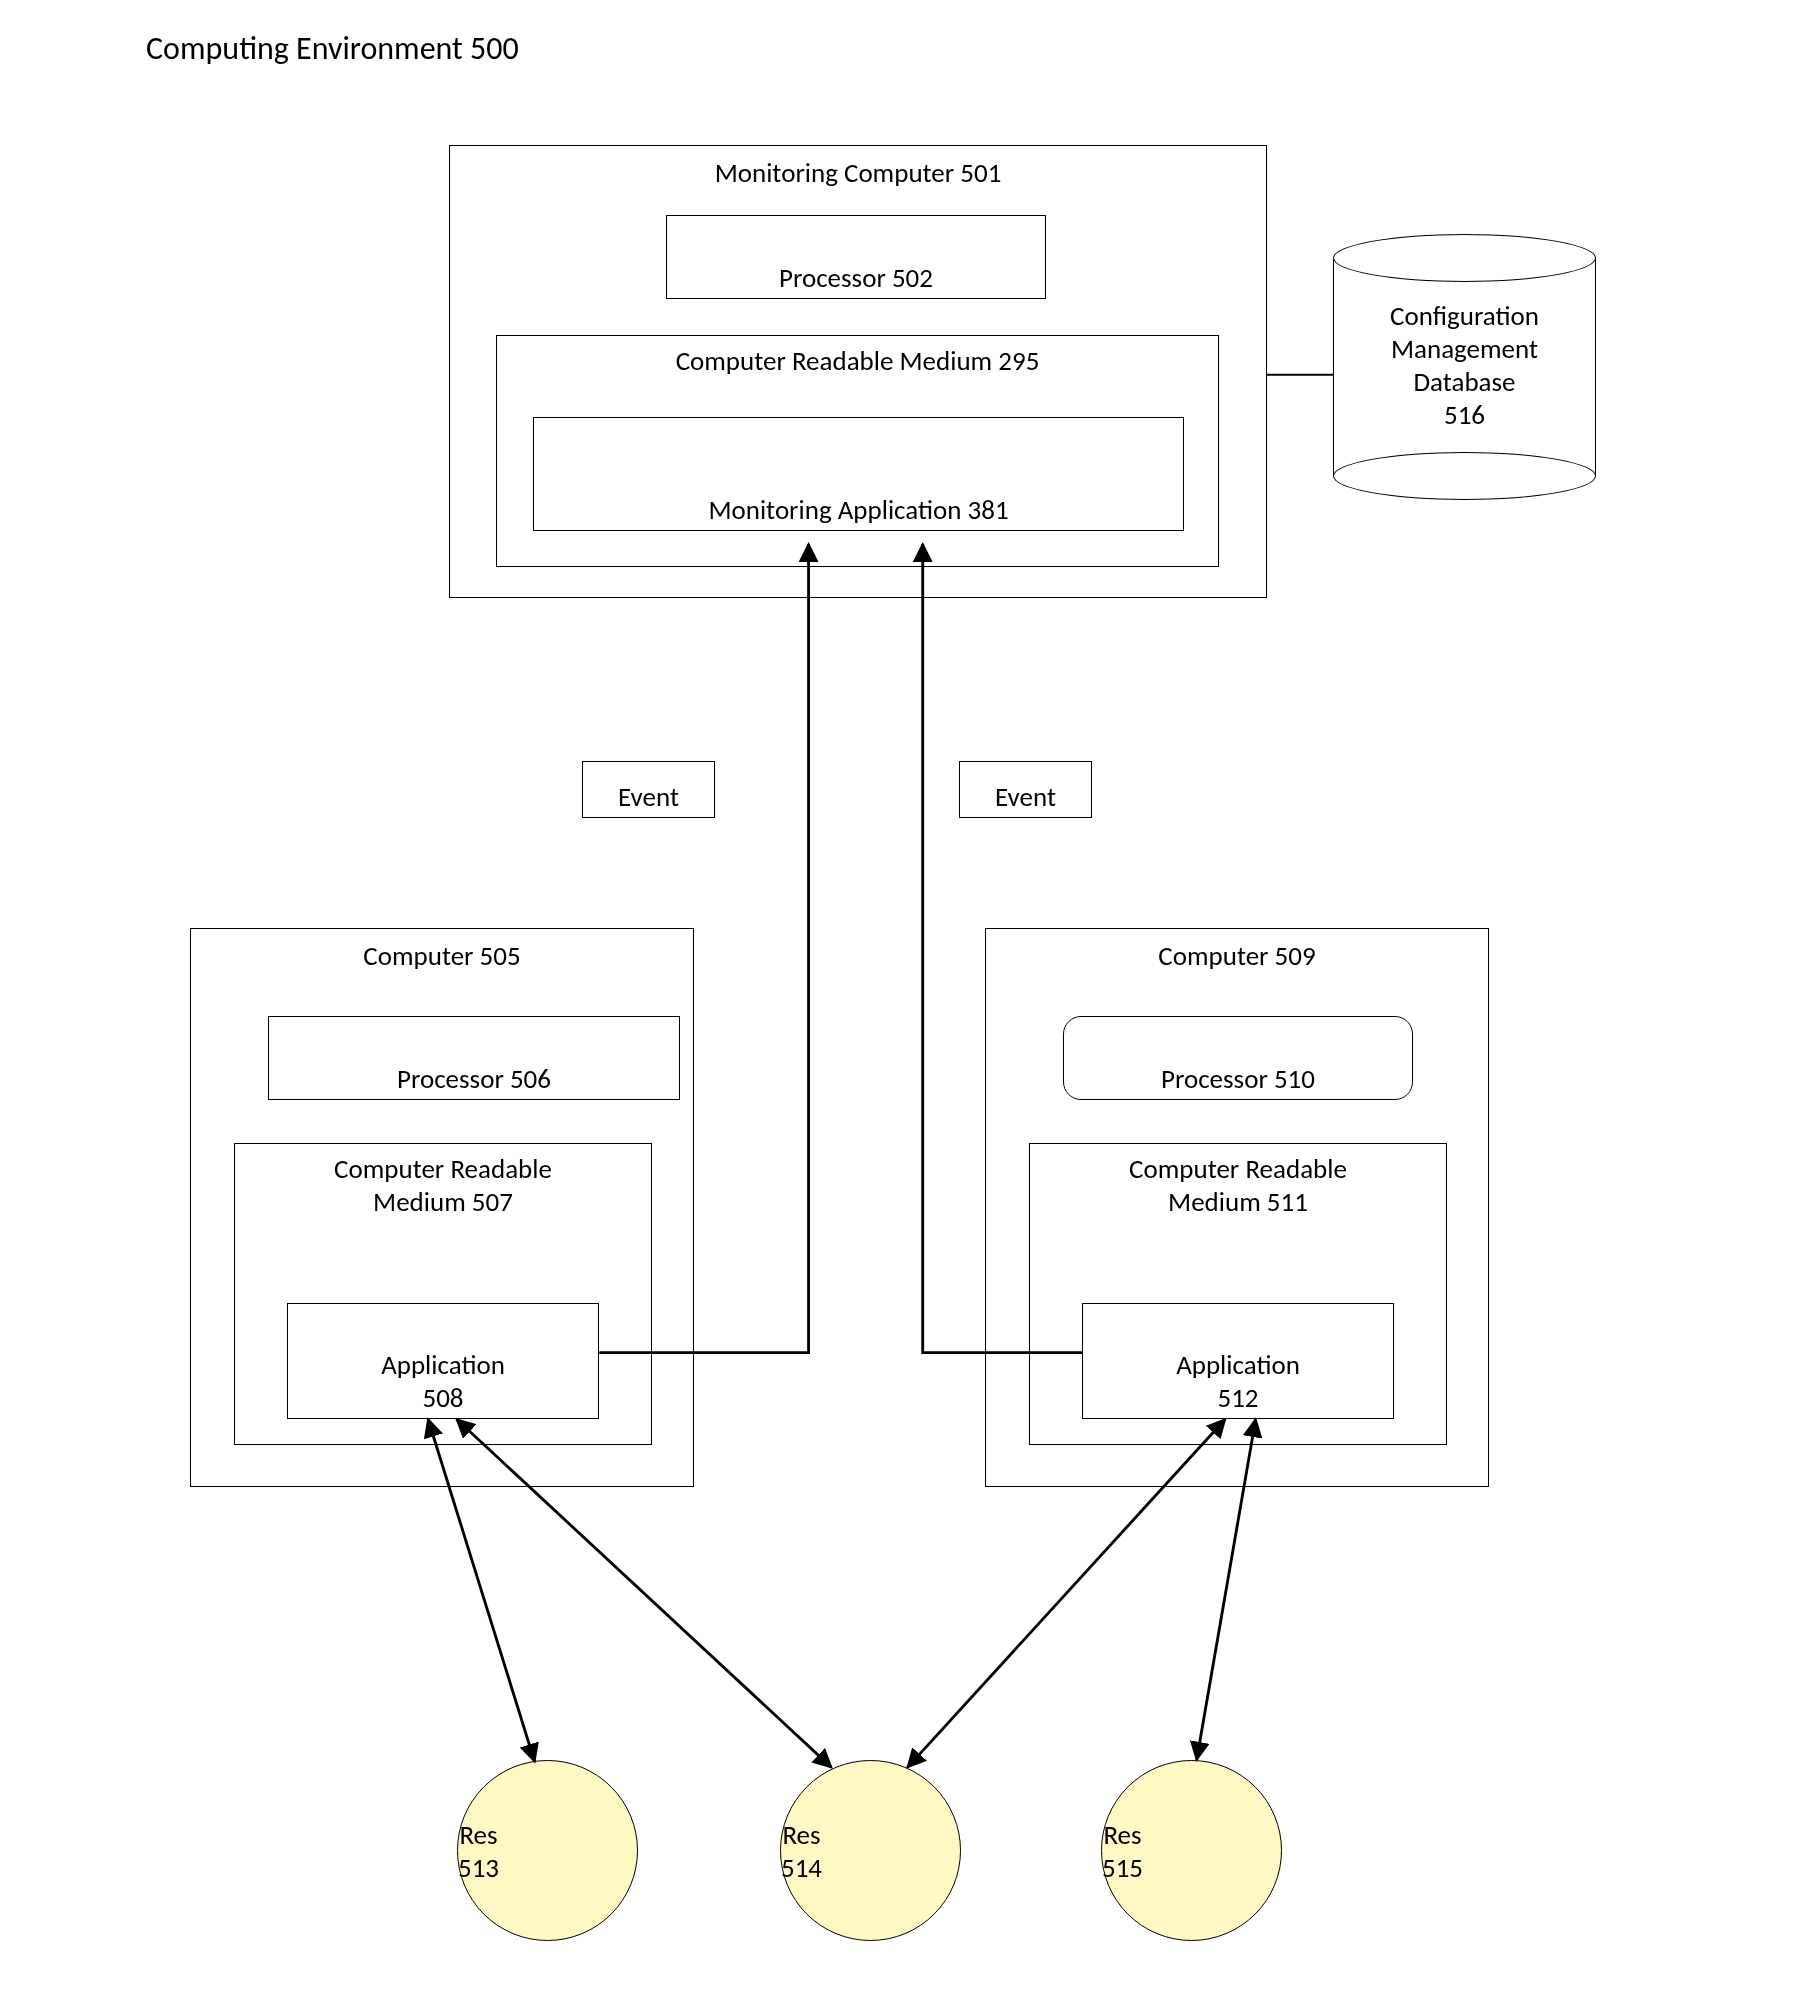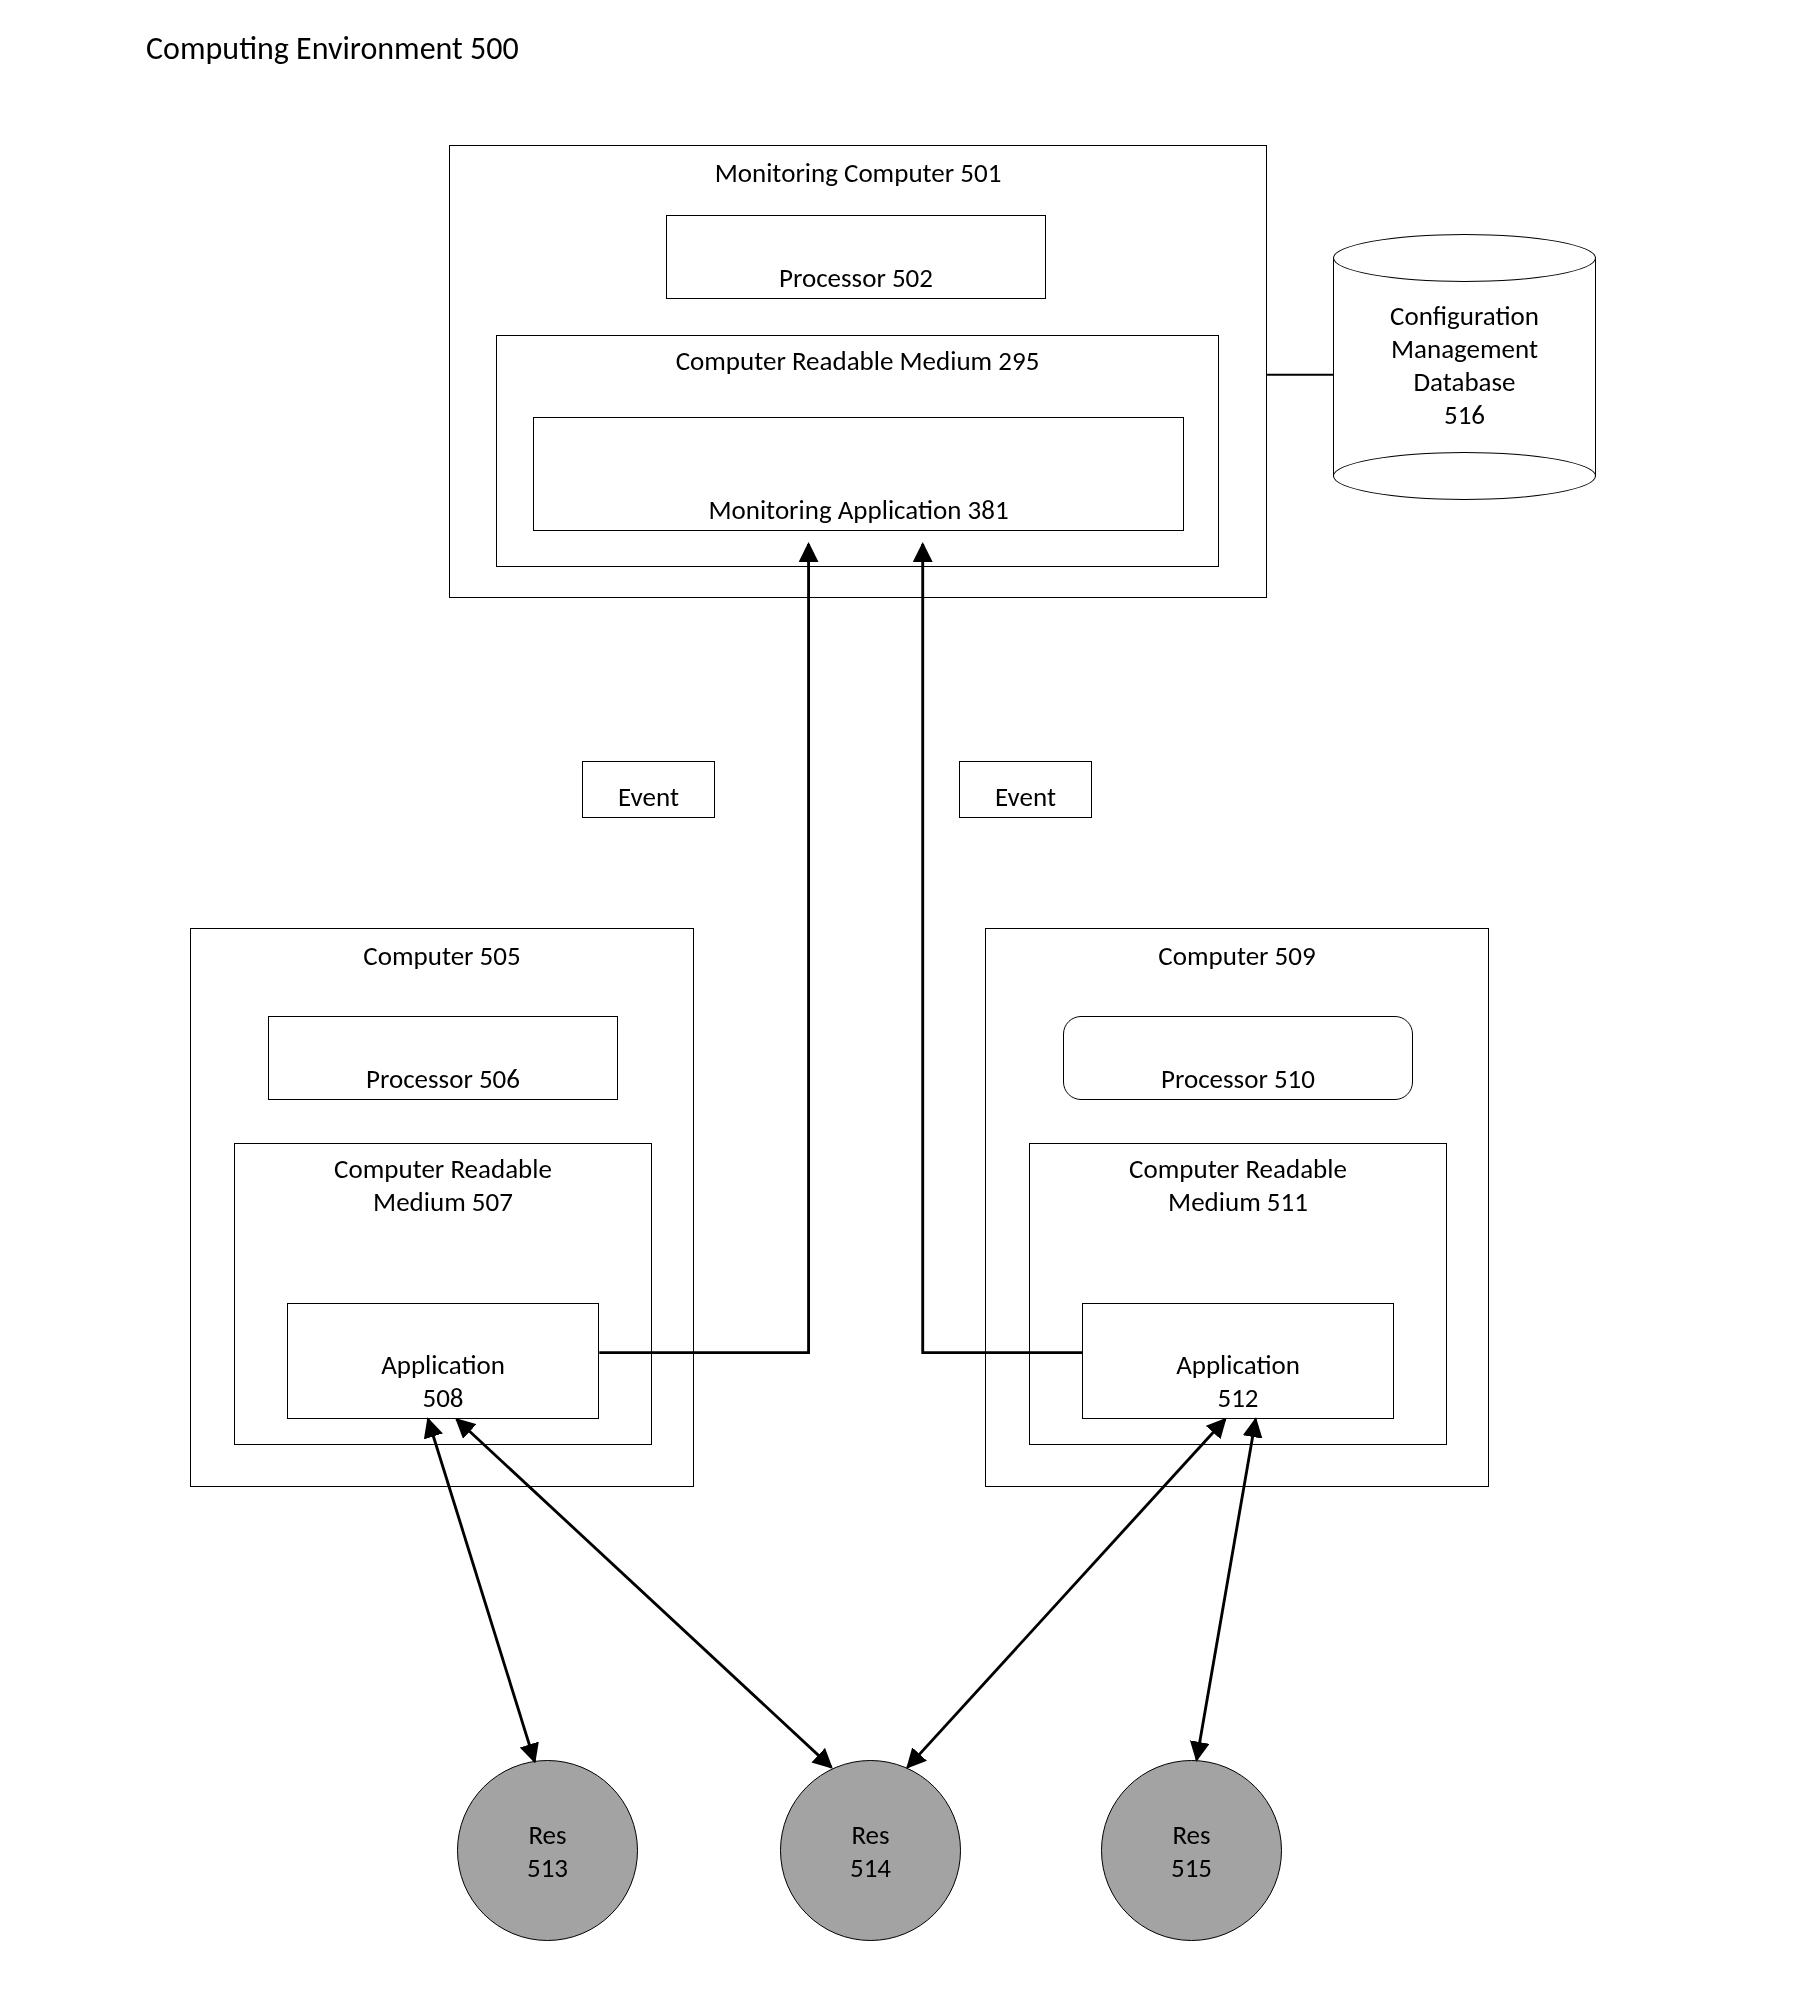--- a/index.html
+++ b/index.html
@@ -31,23 +31,23 @@
     text-align: center;
     white-space: pre;
   }
   .circle {
     position: absolute;
     border: 1.9px solid #000;
     border-radius: 50%;
     text-align: center;
     display: flex;
     align-items: center;
-    justify-content: center;
+    justify-content: flex-start;
     box-sizing: border-box;
-    background: #a3a3a3;
+    background: #fef9c3;
     white-space: pre;
   }
   .cylinder {
     position: absolute;
   }
   .cyl-body {
     position: absolute;
     left: 0;
     right: 0;
     border-left: 1.9px solid #000;
@@ -114,21 +114,21 @@
   <div class="box" style="left:582px; top:761px; width:133px; height:57px;">
     <span>Event</span>
   </div>
   <div class="box" style="left:959px; top:761px; width:133px; height:57px;">
     <span>Event</span>
   </div>
 
   <div class="box" style="left:190px; top:928px; width:504px; height:559px; align-items:flex-start; padding-top:9.5px;">
     <span>Computer 505</span>
   </div>
-  <div class="box" style="left:268px; top:1016px; width:350px; height:84px;">
+  <div class="box" style="left:268px; top:1016px; width:412px; height:84px;">
     <span>Processor 506</span>
   </div>
   <div class="box" style="left:234px; top:1143px; width:418px; height:302px; align-items:flex-start; padding-top:7.6px; white-space:pre;">
     <span>Computer Readable
 Medium 507</span>
   </div>
   <div class="box" style="left:287px; top:1303px; width:312px; height:116px; white-space:pre;">
     <span>Application
 508</span>
   </div>

